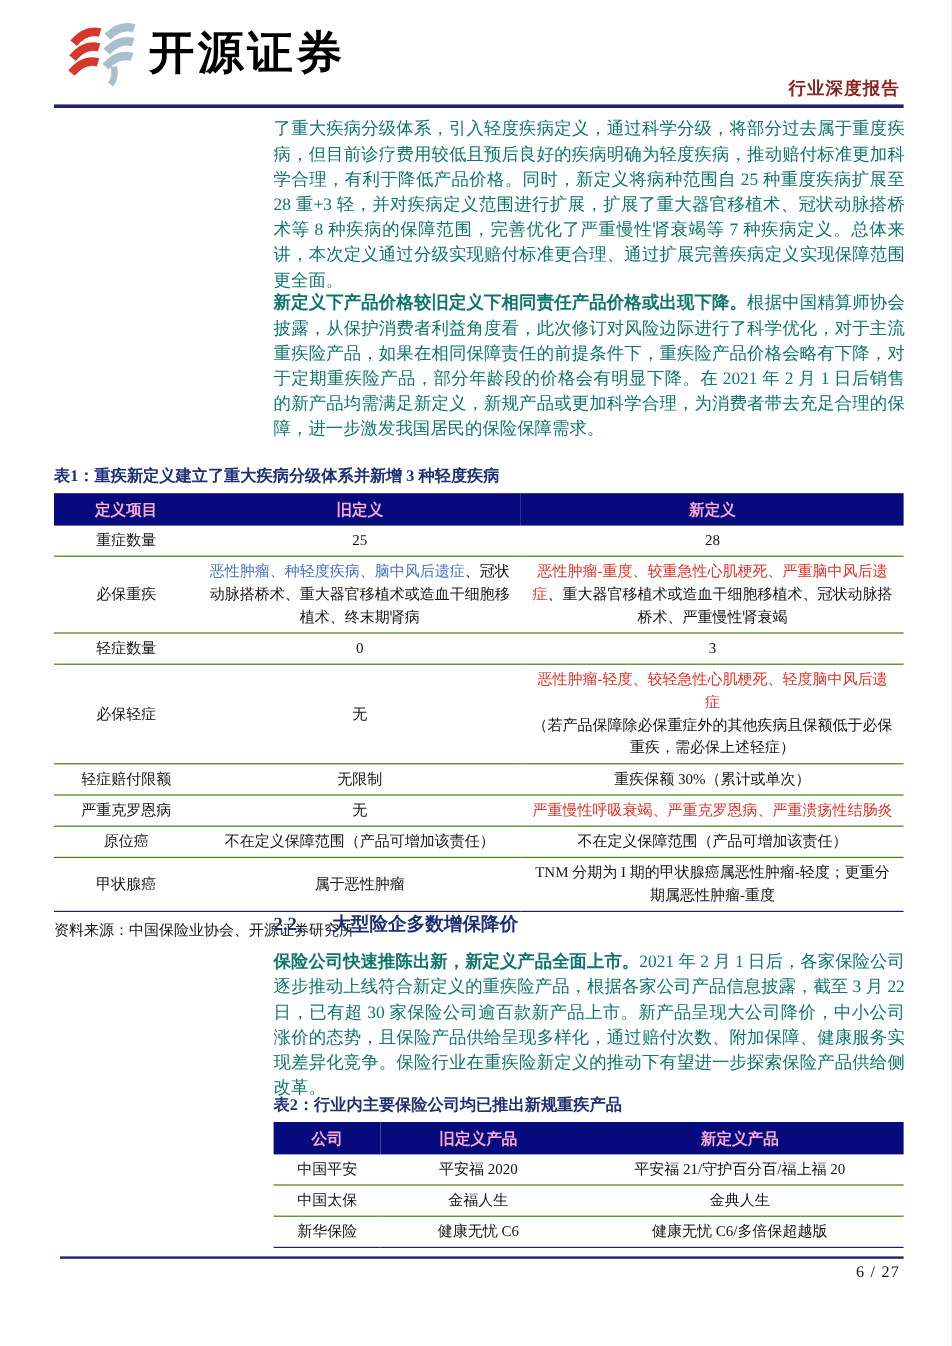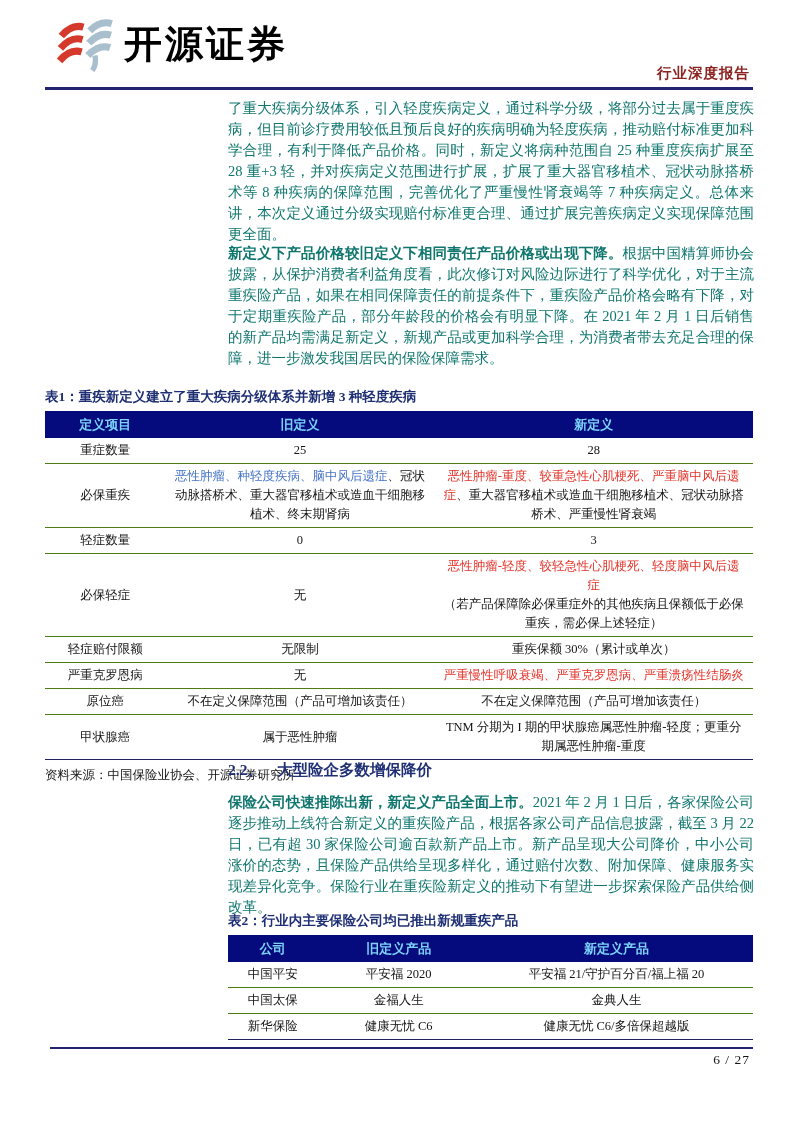--- a/index.html
+++ b/index.html
@@ -27,21 +27,21 @@
   #para3 { top:792px; }
   .section-heading { position:absolute; left:228px; top:760px;
     font-size:15.5px; font-weight:bold; color:#1f2f74; }
   .section-heading .sec-num { margin-right:14px; }
   
   .tbl-block { position:absolute; }
   #table1-block { left:45px; top:388px; width:708px; }
   #table2-block { left:228px; top:912px; width:525px; }
   .tbl-title { font-size:13.5px; font-weight:bold; color:#1f2f74; margin-bottom:5px; }
   table { width:100%; border-collapse:collapse; font-size:12.5px; line-height:19px; }
-  thead th { background:#050b7c; color:#7dd3fc; font-weight:bold;
+  thead th { background:#050b7c; color:#f9a8d4; font-weight:bold;
     text-align:center; padding:4px 4px; font-size:13px; }
   tbody td { text-align:center; vertical-align:middle; padding:3px 8px;
     border-bottom:1px solid #4d7c0f; color:#141414; }
   tbody tr:last-child td { border-bottom:1.5px solid #20205a; }
   #table1-block col.c1 { width:17%; } #table1-block col.c2 { width:38%; } #table1-block col.c3 { width:45%; }
   #table2-block col.c1 { width:17%; } #table2-block col.c2 { width:31%; } #table2-block col.c3 { width:52%; }
   .blue { color:#4472c4; }
   .red  { color:#e53127; }
   .blk-seg { display:block; }
   .tbl-source { font-size:12.5px; color:#141414; margin-top:7px; }

